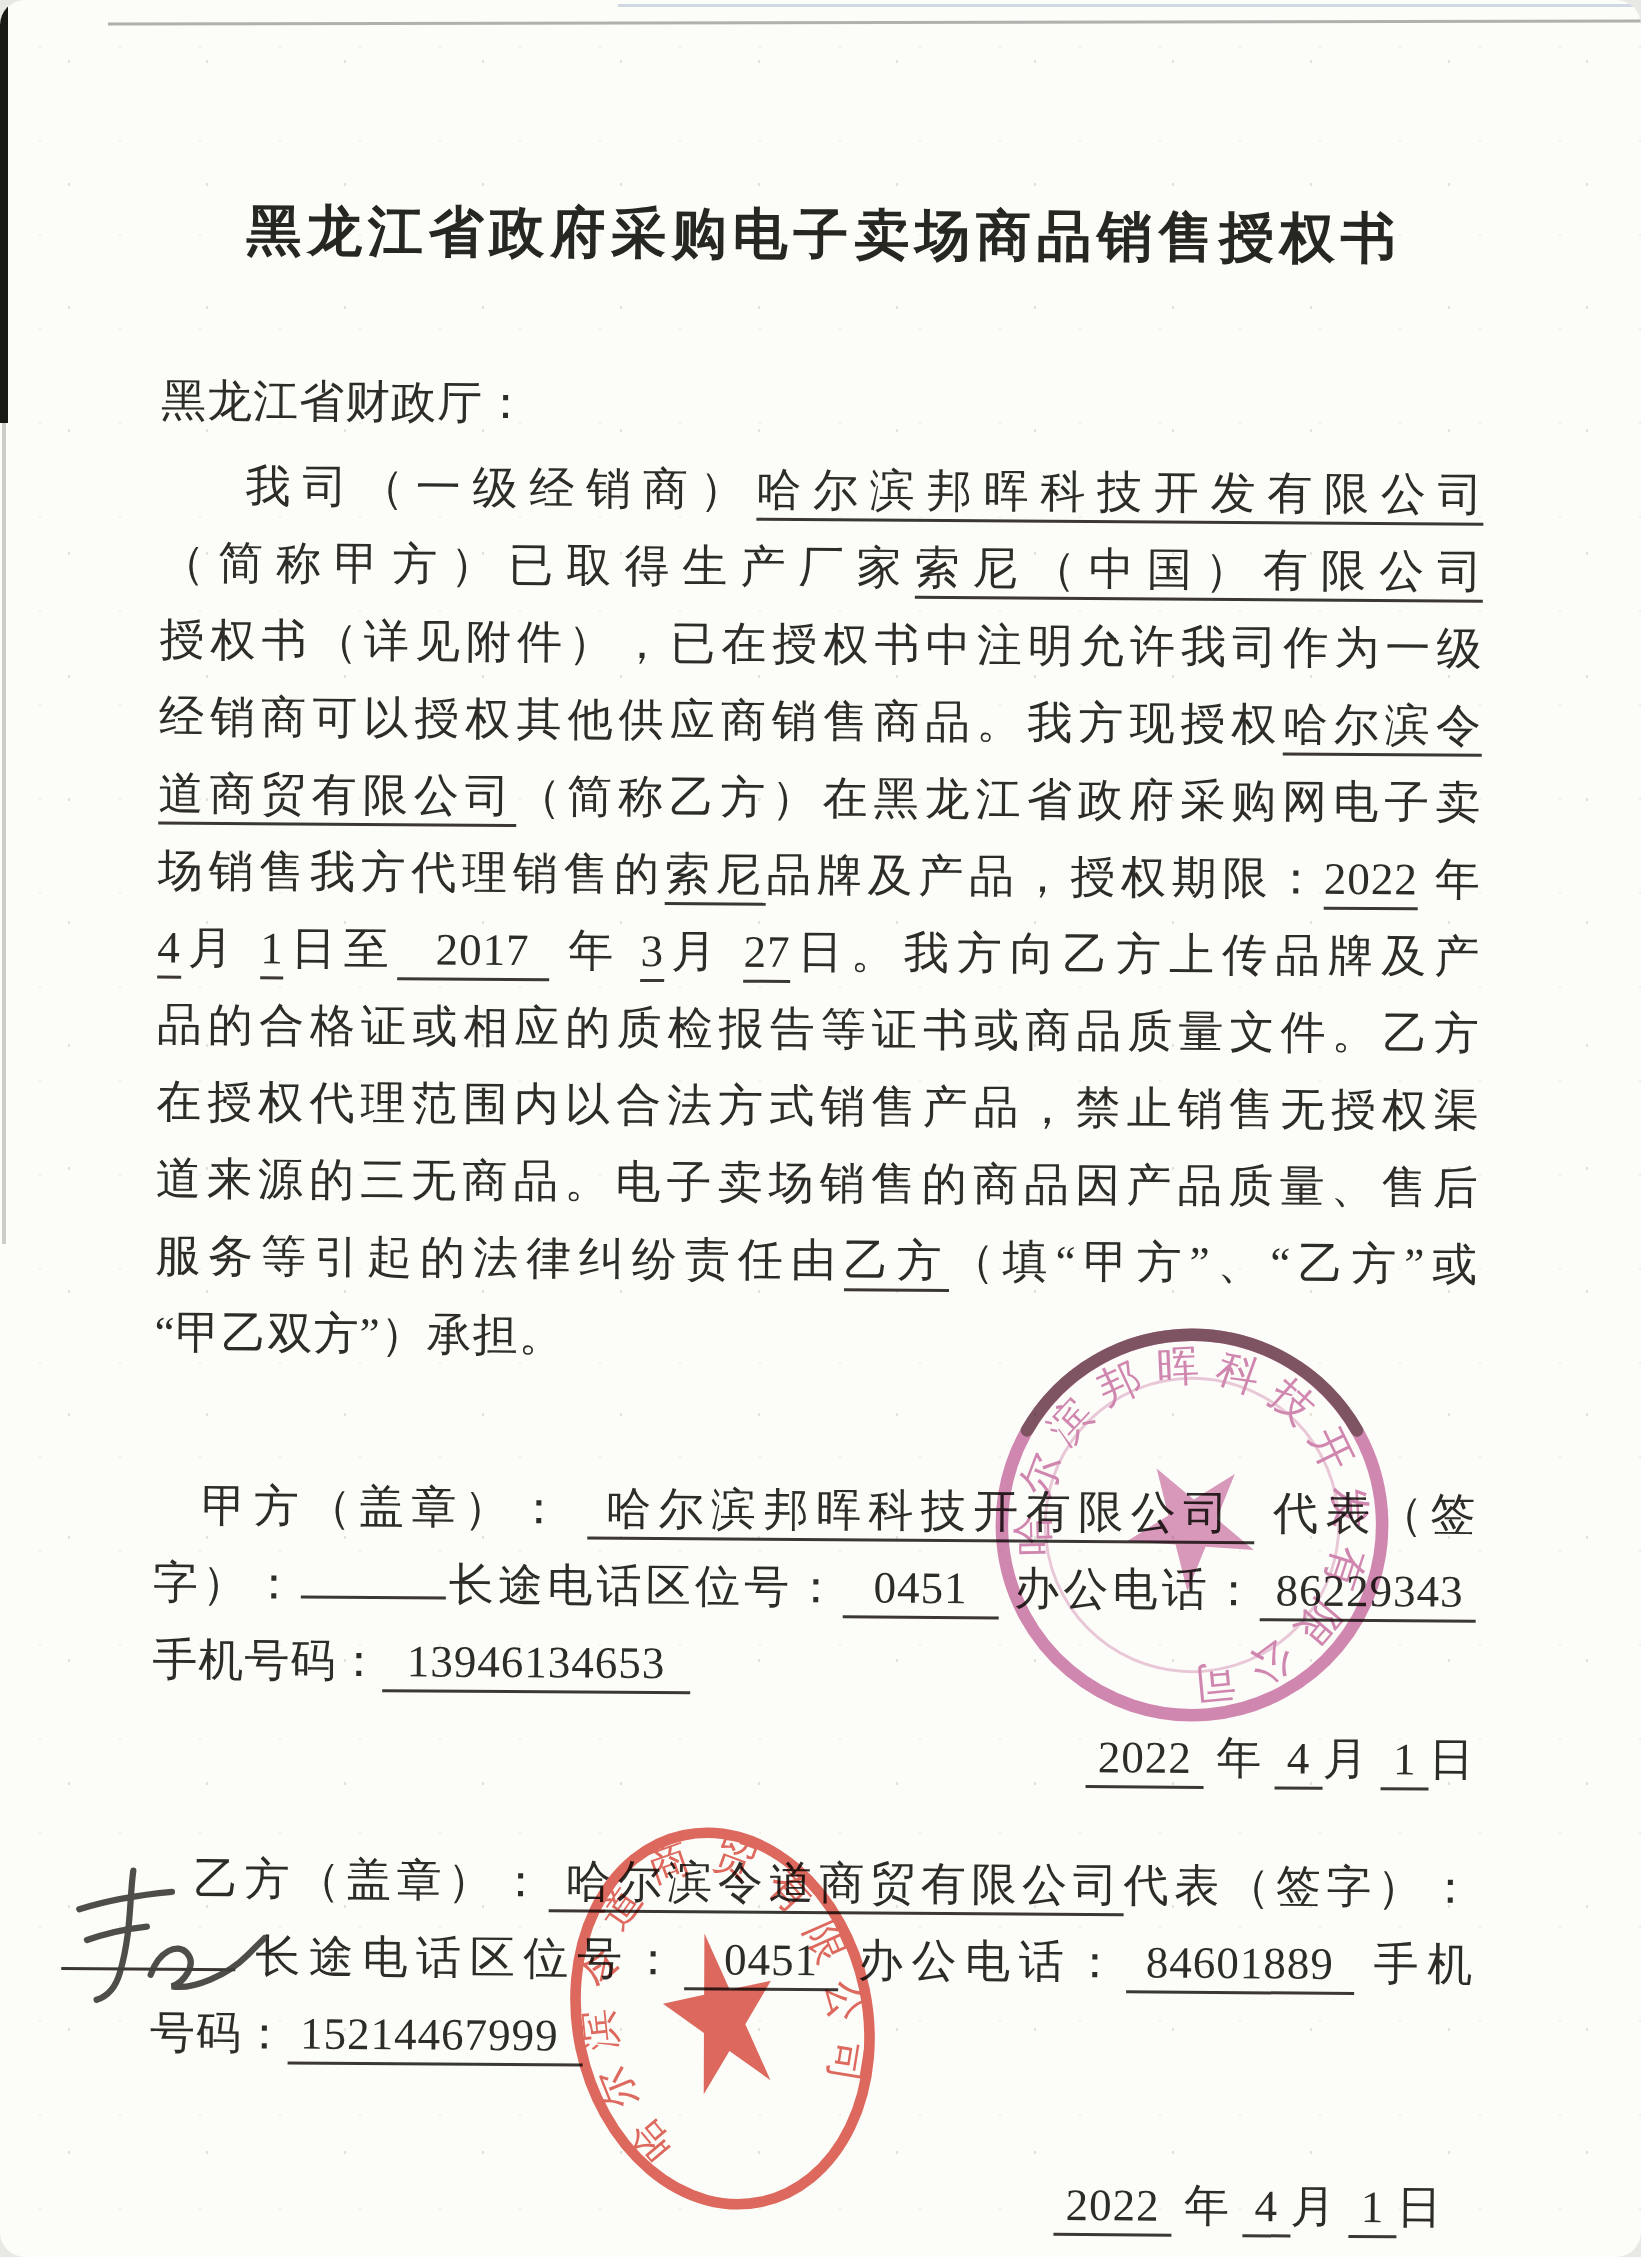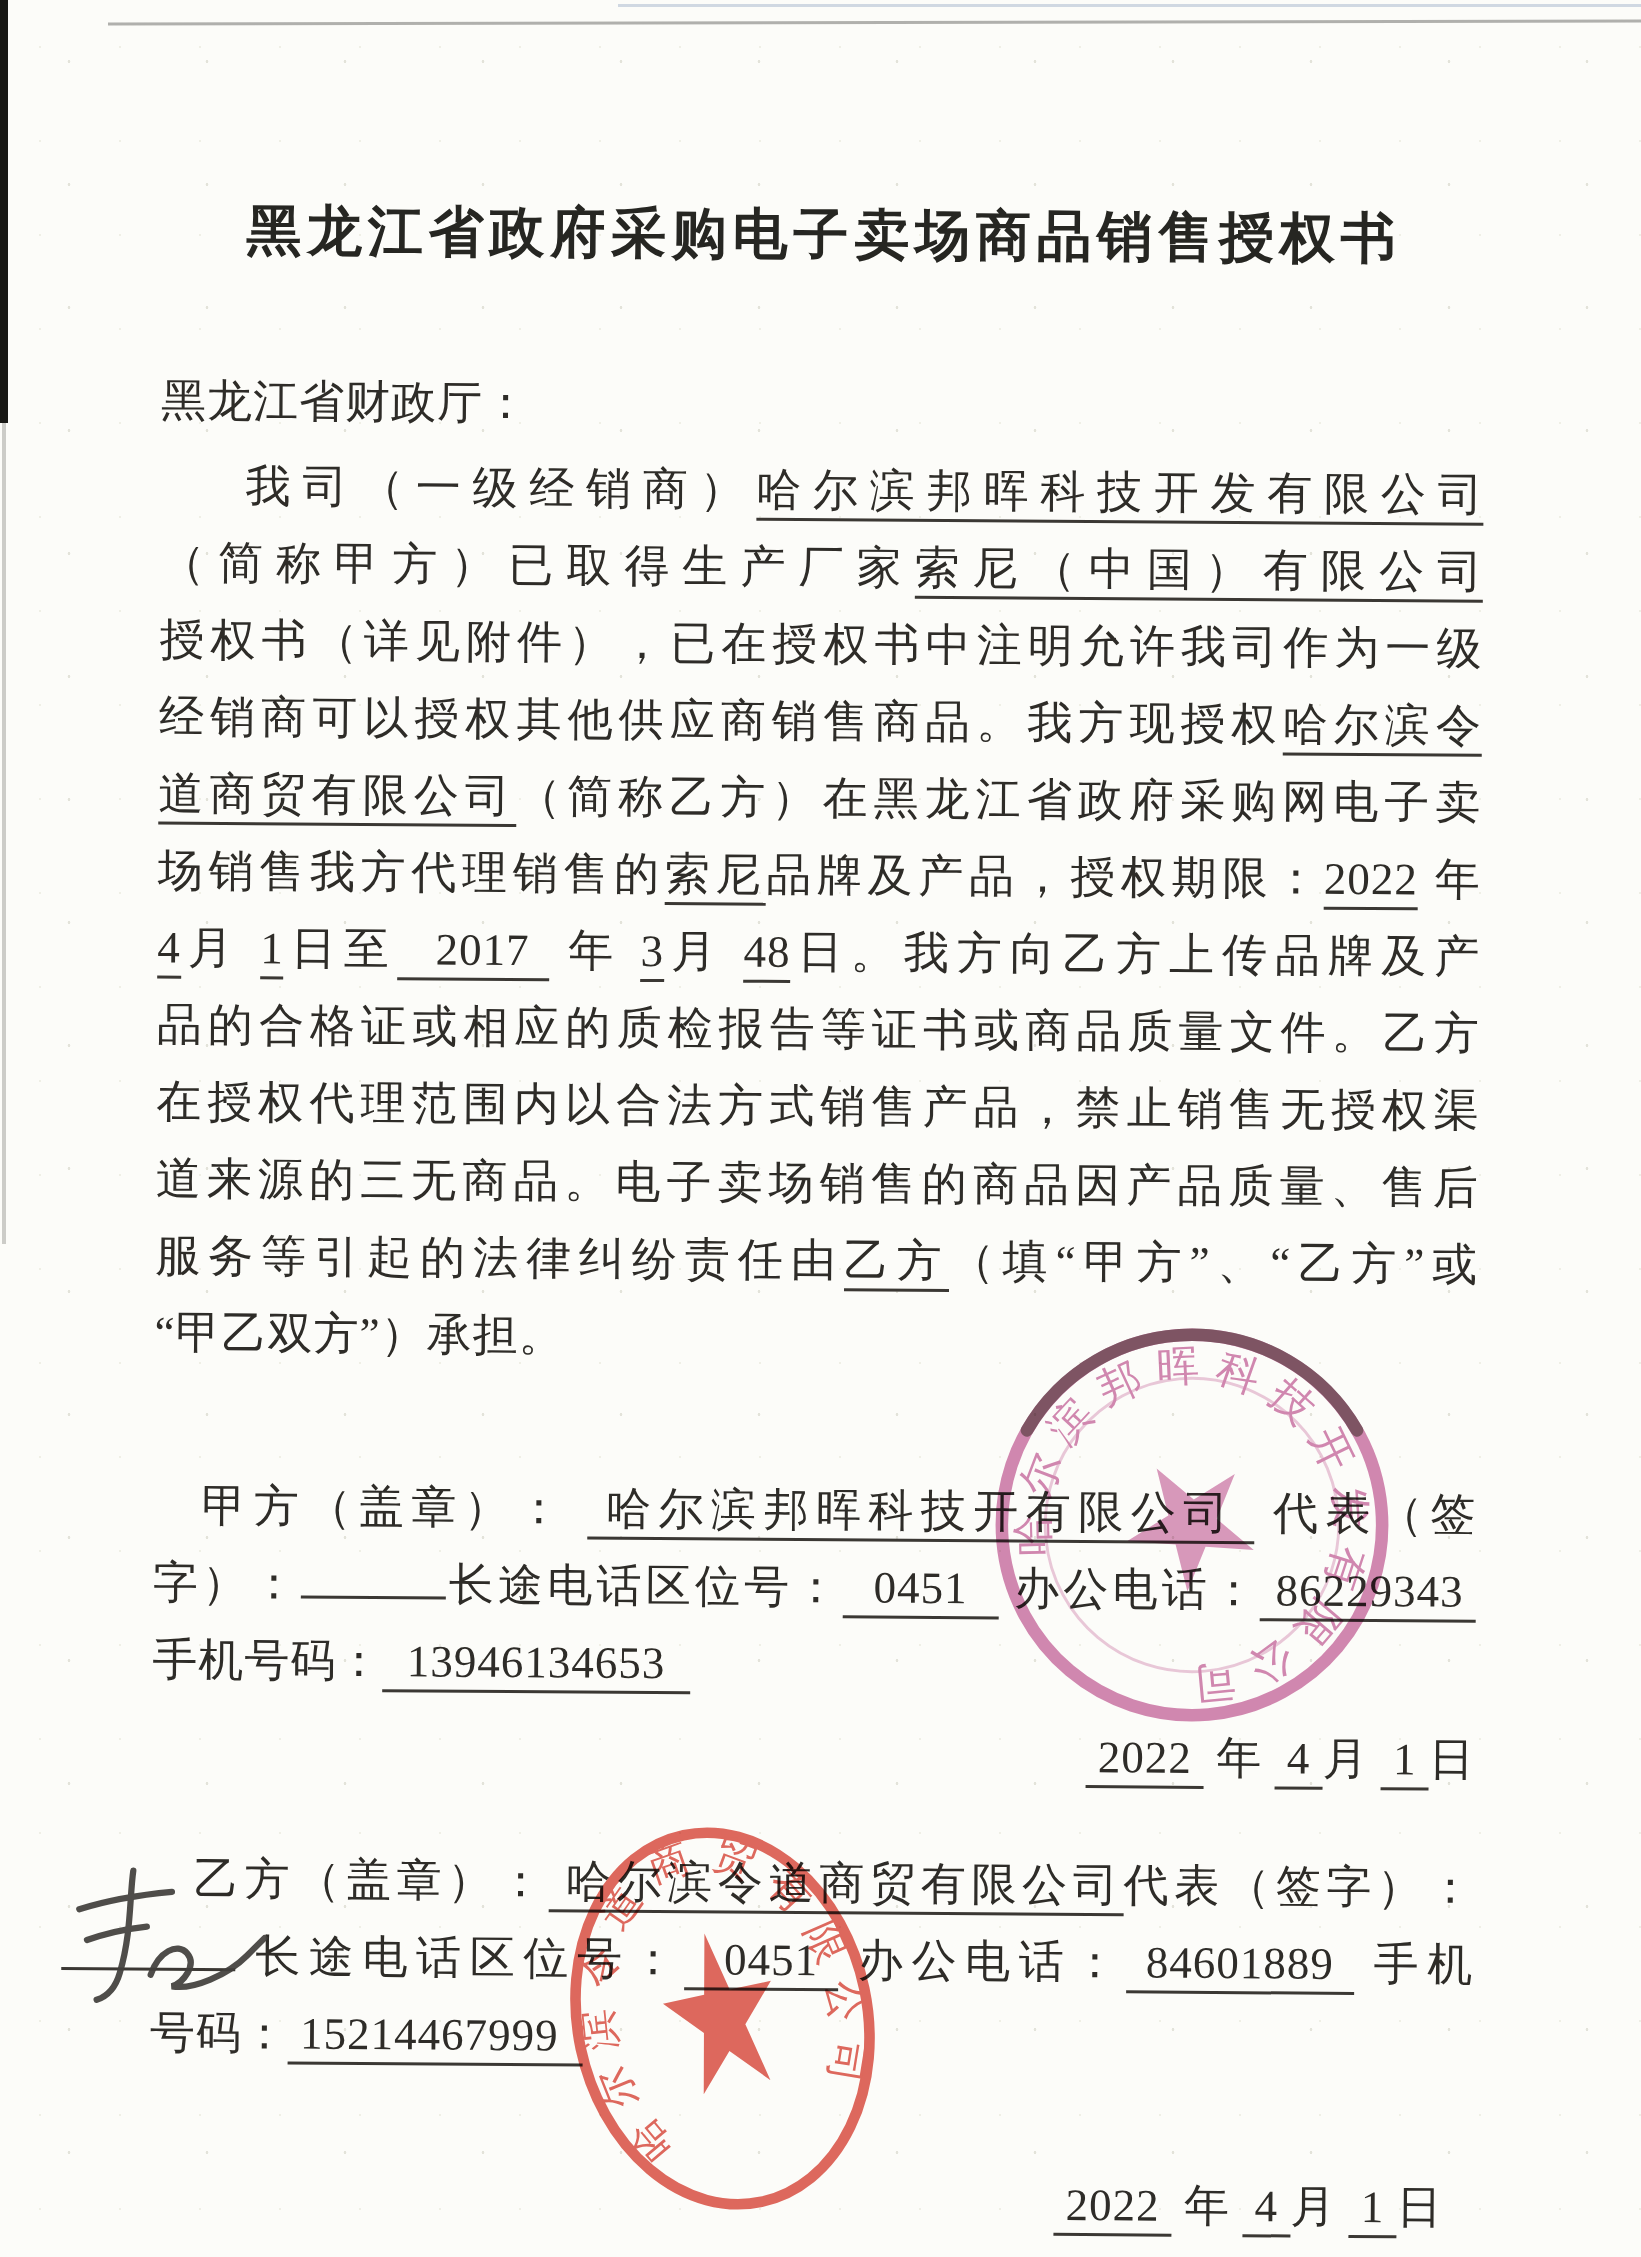--- a/index.html
+++ b/index.html
@@ -4,20 +4,21 @@
 <style>
   html,body{margin:0;padding:0;background:#e8e8e4;}
   .page{
     position:relative;width:1641px;height:2257px;overflow:hidden;
     background-color:#fcfcf9;
     background-image:
       radial-gradient(circle,#e3e3da 1.2px,transparent 1.6px),
       radial-gradient(circle,#efefe6 1px,transparent 1.4px);
     background-size:138px 123px,80px 94px;
     font-family:"Liberation Serif","DejaVu Serif",serif;
+    border-radius:25px;
   }
   
   .left-bar{position:absolute;left:0;top:0;width:7.7px;height:423px;background:#181815;}
   .left-bar2{position:absolute;left:1.9px;top:423px;width:3.9px;height:821px;background:#50504c;opacity:.28;}
   .top-line{position:absolute;left:108px;right:0;top:21px;height:2.9px;background:#7d7d7a;opacity:.6;transform:rotate(-0.12deg);}
   .top-line-blue{position:absolute;left:618px;right:0;top:3.9px;height:2.9px;background:#a4b4cc;opacity:.5;}
 
   .content{position:absolute;left:164px;top:0;width:1323px;transform:rotate(0.4deg);transform-origin:58px 0;}
   .title{margin:196px 0 0 0;font-size:55px;line-height:70px;font-weight:bold;letter-spacing:5.8px;text-align:center;color:#262622;}
   .salutation{margin-top:97px;font-size:46px;}
@@ -56,21 +57,21 @@
   <div class="content">
     <h1 class="title">黑龙江省政府采购电子卖场商品销售授权书</h1>
     <div class="line salutation">黑龙江省财政厅：</div>
 
     <div class="line fill ind88 l-first"><span>我司（一级经销商）</span><span class="u">哈尔滨邦晖科技开发有限公司</span></div>
     <div class="line fill"><span>（简称甲方）已取得生产厂家</span><span class="u">索尼（中国）有限公司</span></div>
     <div class="line fill"><span>授权书（详见附件），已在授权书中注明允许我司作为一级</span></div>
     <div class="line fill"><span>经销商可以授权其他供应商销售商品。我方现授权</span><span class="u">哈尔滨令</span></div>
     <div class="line fill"><span class="u">道商贸有限公司</span><span>（简称乙方）在黑龙江省政府采购网电子卖</span></div>
     <div class="line fill"><span>场销售我方代理销售的</span><span class="u">索尼</span><span>品牌及产品，授权期限：</span><span class="u">2022</span><span> 年</span></div>
-    <div class="line fill"><span class="u">4</span><span>月 </span><span class="u">1</span><span>日至</span><span class="u">  2017 </span><span> 年 </span><span class="u">3</span><span>月 </span><span class="u">48</span><span>日。我方向乙方上传品牌及产</span></div>
+    <div class="line fill"><span class="u">4</span><span>月 </span><span class="u">1</span><span>日至</span><span class="u">  2017 </span><span> 年 </span><span class="u">3</span><span>月 </span><span class="u">27</span><span>日。我方向乙方上传品牌及产</span></div>
     <div class="line fill"><span>品的合格证或相应的质检报告等证书或商品质量文件。乙方</span></div>
     <div class="line fill"><span>在授权代理范围内以合法方式销售产品，禁止销售无授权渠</span></div>
     <div class="line fill"><span>道来源的三无商品。电子卖场销售的商品因产品质量、售后</span></div>
     <div class="line fill"><span>服务等引起的法律纠纷责任由</span><span class="u">乙方</span><span>（填“甲方”、“乙方”或</span></div>
     <div class="line"><span>“甲乙双方”）承担。</span></div>
 
     <div class="line fill ind50 mt-a"><span>甲方（盖章）： </span><span class="u"> 哈尔滨邦晖科技开有限公司 </span><span> 代表（签</span></div>
     <div class="line fill"><span>字）：</span><span class="u blank" style="min-width: 145px;"></span><span>长途电话区位号：</span><span class="u">  0451  </span><span> 办公电话：</span><span class="u"> 86229343 </span></div>
     <div class="line"><span>手机号码：</span><span class="u">  13946134653  </span></div>
     <div class="line date mt-datea"><span class="u"> 2022 </span><span> 年 </span><span class="u"> 4 </span><span>月 </span><span class="u"> 1 </span><span>日</span></div>

